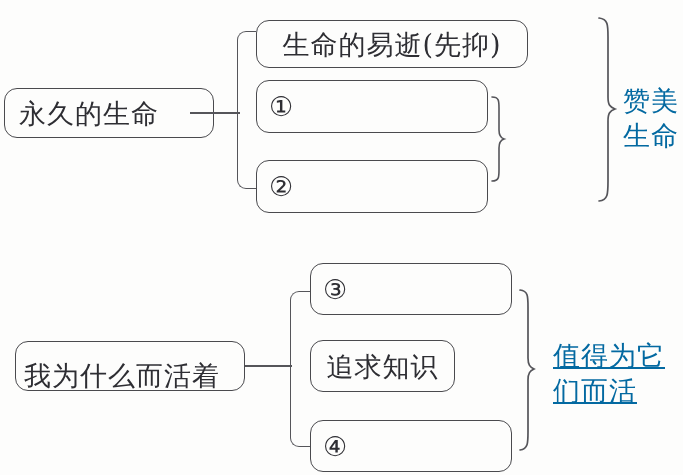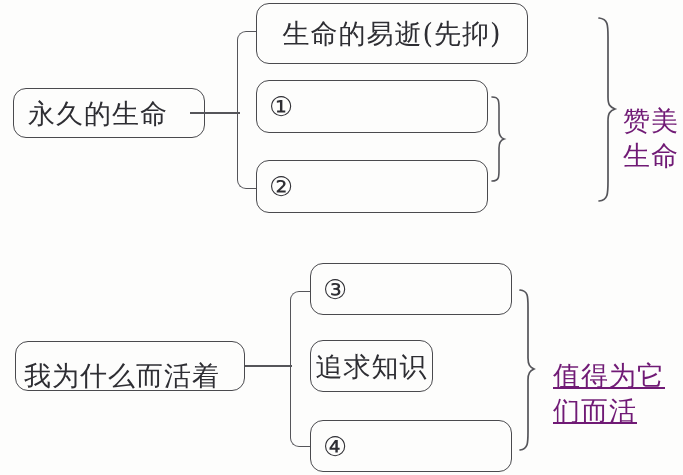--- a/index.html
+++ b/index.html
@@ -52,41 +52,40 @@
     background: transparent;
   }
 
   
   .brace { position: absolute; }
   .brace svg { display: block; overflow: visible; }
 
   
   .free-text {
     position: absolute;
-    color: #701a75;
+    color: #0369a1;
     white-space: pre;
     line-height: 1.28;
     letter-spacing: 1px;
-    margin-top: 20px;
   }
 </style>
 </head>
 <body>
 
 <div id="canvas">
 
-  <div class="node left" style="left:13px; top:88px; width:192px; height:50px;">
+  <div class="node left" style="left:4px; top:88px; width:210px; height:50px;">
     <span class="label" style="font-size:27px;">永久的生命</span>
   </div>
 
   <div class="stroke h-stroke" style="left:190px; top:112px; width:50px;"></div>
 
   <div class="fork" style="left:237px; top:31px; width:19px; height:158px;"></div>
 
-  <div class="node center" style="left:256px; top:3px; width:272px; height:61px;">
+  <div class="node center" style="left:256px; top:20px; width:272px; height:48px;">
     <span class="label" style="font-size:27px;">生命的易逝(先抑)</span>
   </div>
 
   <div class="node left" style="left:256px; top:80px; width:232px; height:53px;">
     <span class="label" style="font-size:27px; padding-left:12px;">①</span>
   </div>
 
   <div class="node left" style="left:256px; top:160px; width:232px; height:53px;">
     <span class="label" style="font-size:27px; padding-left:12px;">②</span>
   </div>
@@ -112,21 +111,21 @@
   </div>
 
   <div class="stroke h-stroke" style="left:245px; top:365px; width:47px;"></div>
 
   <div class="fork" style="left:290px; top:291px; width:20px; height:156px;"></div>
 
   <div class="node left" style="left:310px; top:263px; width:202px; height:52px;">
     <span class="label" style="font-size:27px; padding-left:12px;">③</span>
   </div>
 
-  <div class="node center" style="left:310px; top:340px; width:123px; height:52px;">
+  <div class="node center" style="left:310px; top:340px; width:145px; height:52px;">
     <span class="label" style="font-size:27px;">追求知识</span>
   </div>
 
   <div class="node left" style="left:310px; top:420px; width:202px; height:52px;">
     <span class="label" style="font-size:27px; padding-left:12px;">④</span>
   </div>
 
   <div class="brace" style="left:518px; top:289px;">
     <svg width="18" height="162" viewBox="0 0 18 162">
       <path d="M2,1 C10,2 10,7 10,18 L10,69 C10,76 12,78 16,80 C12,82 10,84 10,91 L10,143 C10,154 10,160 2,161" fill="none" stroke="#55555a" stroke-width="1.7" stroke-linecap="round"></path>

